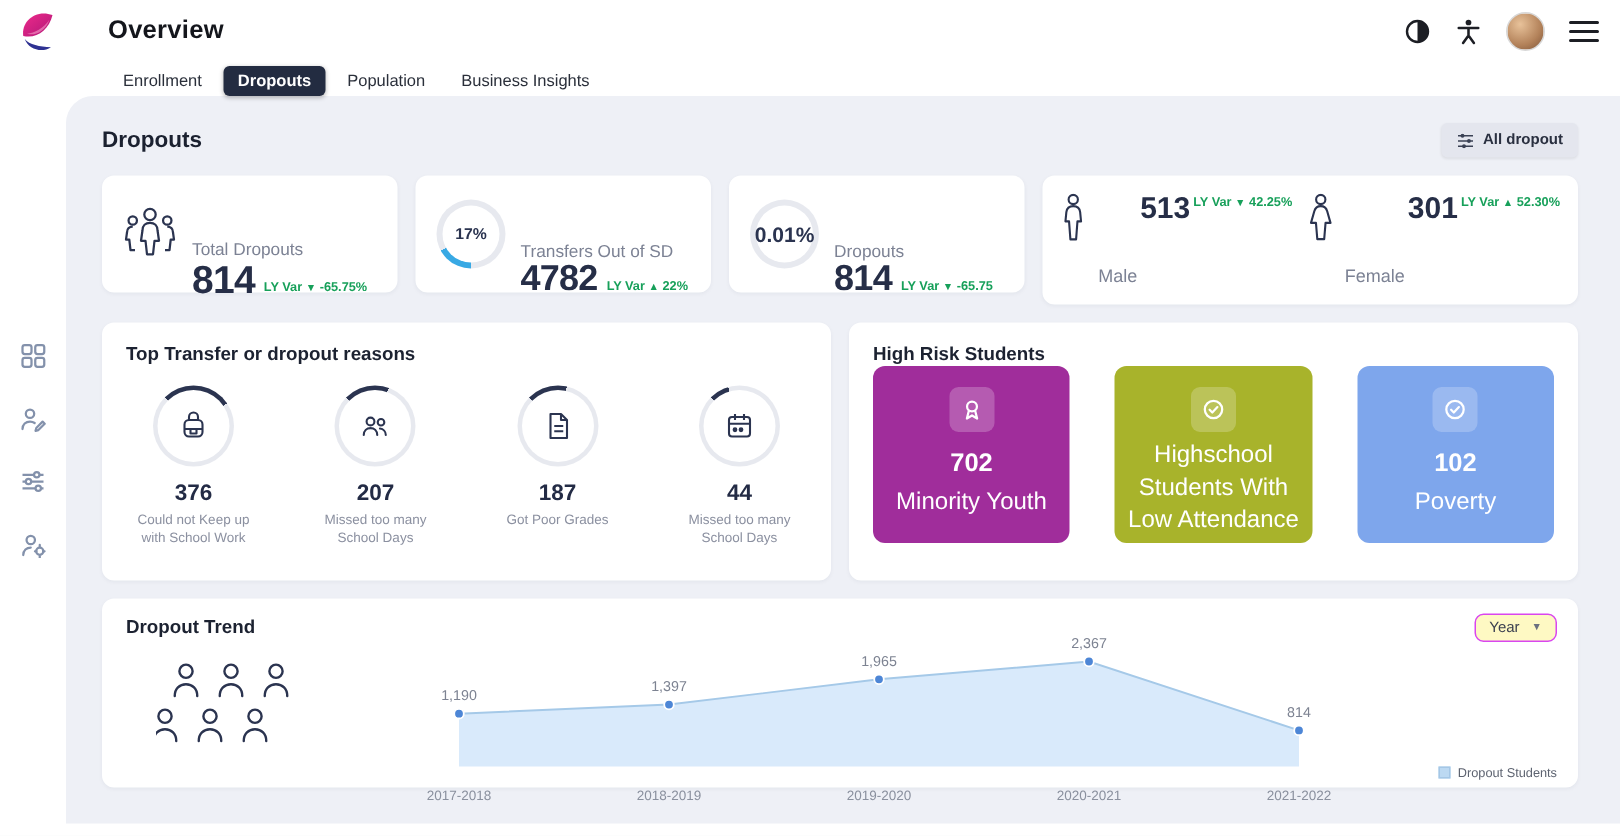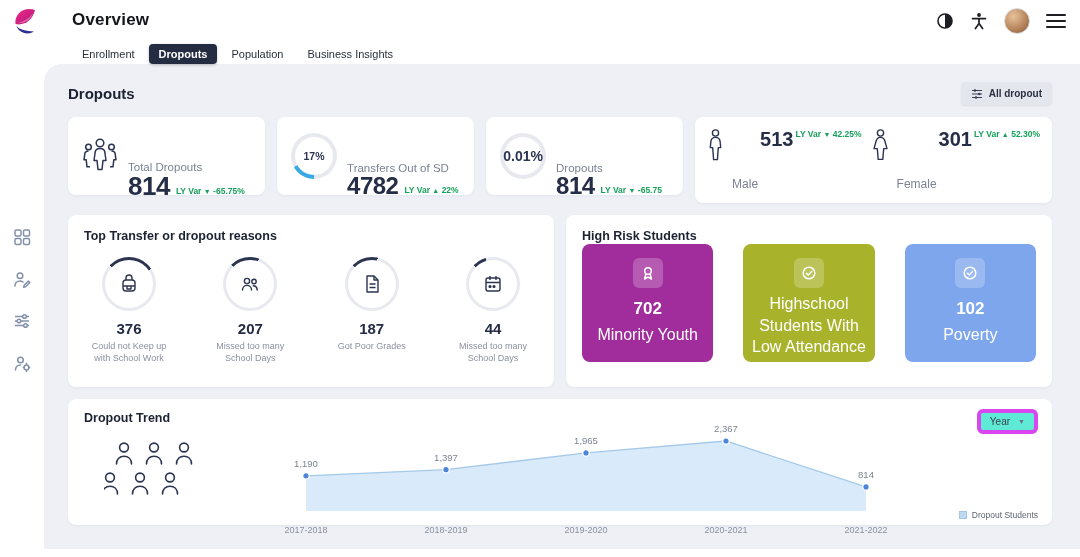--- a/index.html
+++ b/index.html
@@ -66,21 +66,21 @@
   .tile-row { display:flex; gap:30px; margin-top:1px; }
   .tile { flex:1; height:118px; border-radius:8px; color:#fff; text-align:center; padding-top:14px; }
   .tile-icon { width:30px; height:30px; margin:0 auto; background:rgba(255,255,255,.22); border-radius:6px; display:flex; align-items:center; justify-content:center; }
   .tile-val { font-size:17px; font-weight:bold; margin-top:11px; }
   .tile-cap { font-size:16px; margin-top:5px; line-height:1.35; padding:0 8px; }
 
   
   .trend { margin-top:12px; height:126px; position:relative; }
   .trend-title { position:absolute; left:16px; top:12px; }
   .crowd { position:absolute; left:36px; top:40px; }
-  .year-select { position:absolute; right:14px; top:10px; display:flex; align-items:center; gap:8px; border:4px solid #d946ef; border-radius:6px; background:#5eead4; padding:3px 9px; font-family:inherit; font-size:10px; color:#3c4150; cursor:pointer; }
+  .year-select { position:absolute; right:14px; top:10px; display:flex; align-items:center; gap:8px; border:1px solid #d946ef; border-radius:6px; background:#fef9c3; padding:3px 9px; font-family:inherit; font-size:10px; color:#3c4150; cursor:pointer; }
   .chev { font-size:7px; color:#6b7180; }
   .trend-chart { position:absolute; left:148px; top:18px; width:830px; height:120px; font-family:"Liberation Sans",sans-serif; }
   .legend { position:absolute; right:14px; bottom:5px; display:flex; align-items:center; gap:5px; font-size:8.5px; color:#5d6370; }
   .legend .sw { width:8px; height:8px; background:#bcd9f2; border:1px solid #a5c7e6; }
 
   svg.ic { display:block; }
 </style>
 </head>
 <body>
 

